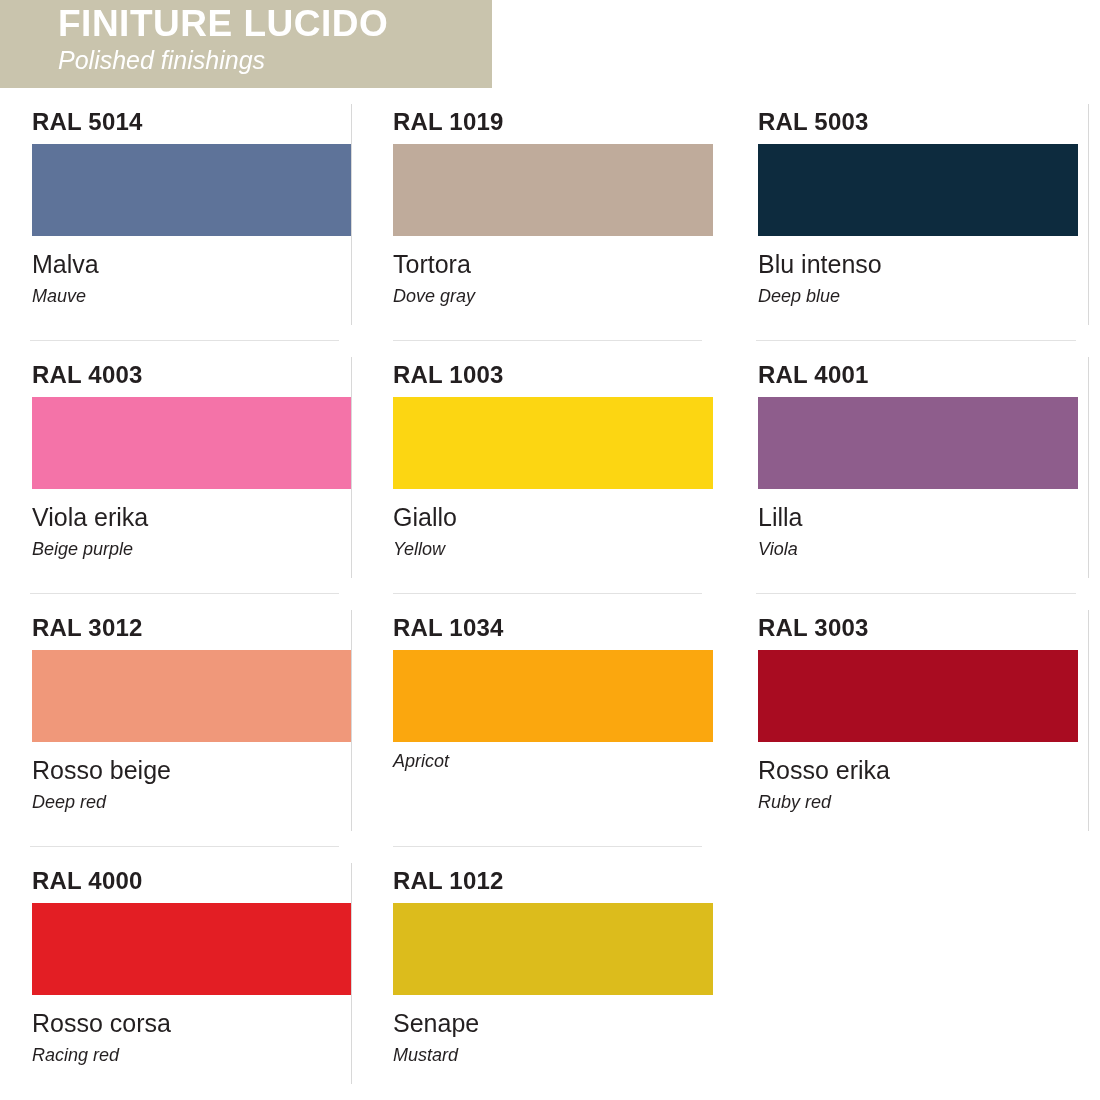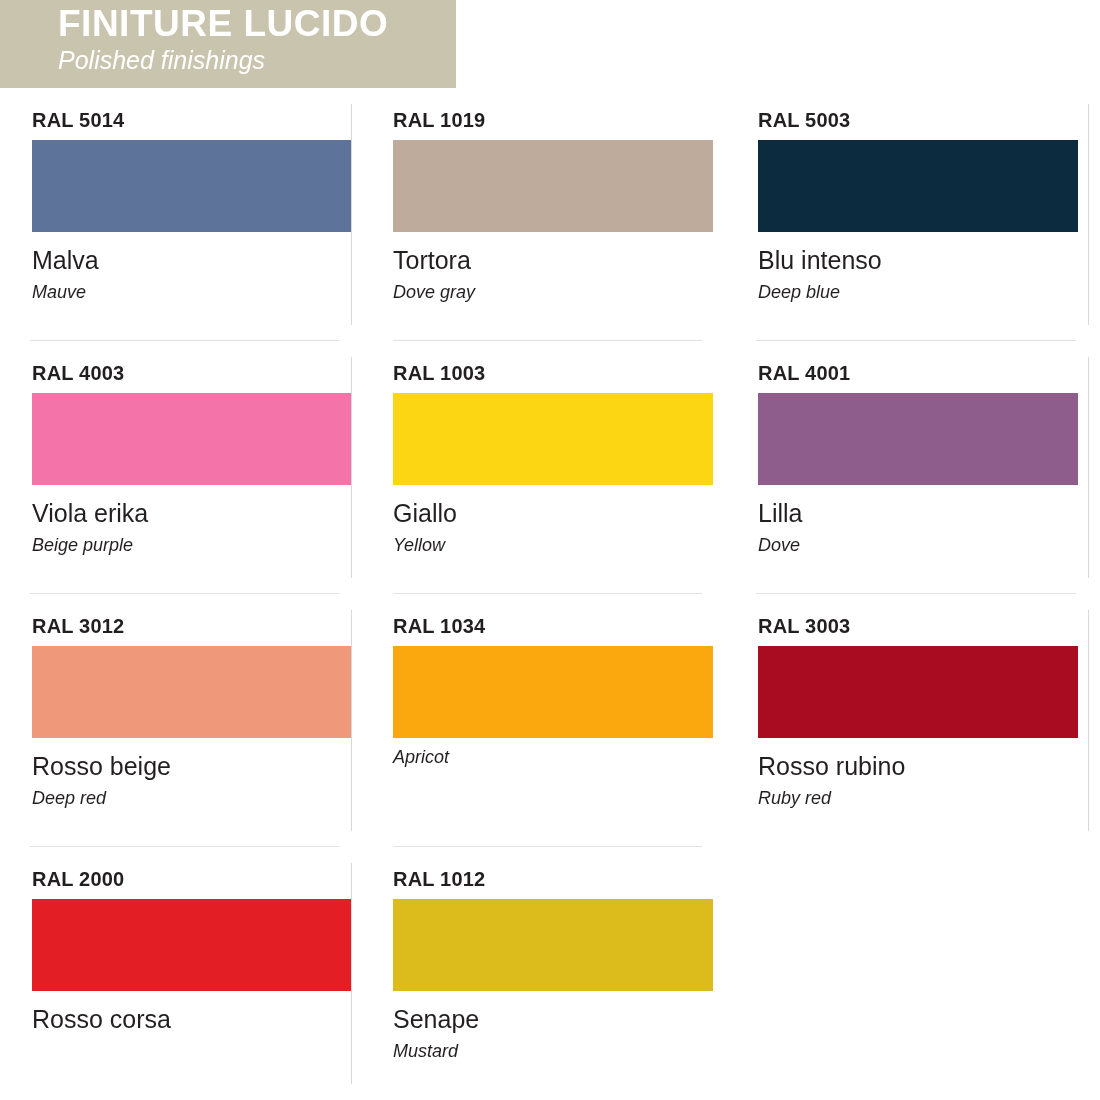--- a/index.html
+++ b/index.html
@@ -20,21 +20,21 @@
     width: 1100px;
     height: 1100px;
     box-sizing: border-box;
   }
 
   
   .banner {
     position: absolute;
     left: 0;
     top: 0;
-    width: 456px;
+    width: 492px;
     height: 88px;
     background: #c9c4ad;
     box-sizing: border-box;
     padding: 0 24px 8px 58px;
     display: flex;
     flex-direction: column;
     justify-content: center;
   }
   .banner-title {
     color: #ffffff;
@@ -87,21 +87,21 @@
   .row-sep {
     position: absolute;
     left: 30px;
     right: 24px;
     bottom: 0;
     height: 1px;
     background: #e2e2e2;
   }
 
   .ral-code {
-    font-size: 20px;
+    font-size: 24px;
     font-weight: bold;
     color: #231f20;
     letter-spacing: 0.2px;
     margin: 0 0 10px 0;
     line-height: 1;
   }
   .swatch {
     width: 320px;
     height: 92px;
     display: block;
@@ -171,21 +171,21 @@
       <div class="swatch" style="background:#fcd612"></div>
       <div class="name-it">Giallo</div>
       <div class="name-en">Yellow</div>
       <div class="row-sep"></div>
     </div>
 
     <div class="cell col1 divider-right">
       <div class="ral-code">RAL 4001</div>
       <div class="swatch" style="background:#8e5d8c"></div>
       <div class="name-it">Lilla</div>
-      <div class="name-en">Dove</div>
+      <div class="name-en">Viola</div>
       <div class="row-sep"></div>
     </div>
 
     <div class="cell col2 divider-right">
       <div class="ral-code">RAL 3012</div>
       <div class="swatch" style="background:#f0987a"></div>
       <div class="name-it">Rosso beige</div>
       <div class="name-en">Deep red</div>
       <div class="row-sep"></div>
     </div>
@@ -193,28 +193,29 @@
     <div class="cell col3">
       <div class="ral-code">RAL 1034</div>
       <div class="swatch" style="background:#fba70e"></div>
       <div class="name-en">Apricot</div>
       <div class="row-sep"></div>
     </div>
 
     <div class="cell col1 divider-right">
       <div class="ral-code">RAL 3003</div>
       <div class="swatch" style="background:#a90c21"></div>
-      <div class="name-it">Rosso rubino</div>
+      <div class="name-it">Rosso erika</div>
       <div class="name-en">Ruby red</div>
     </div>
 
     <div class="cell col2 divider-right">
-      <div class="ral-code">RAL 2000</div>
+      <div class="ral-code">RAL 4000</div>
       <div class="swatch" style="background:#e31e24"></div>
       <div class="name-it">Rosso corsa</div>
+      <div class="name-en">Racing red</div>
     </div>
 
     <div class="cell col3">
       <div class="ral-code">RAL 1012</div>
       <div class="swatch" style="background:#dcbc1c"></div>
       <div class="name-it">Senape</div>
       <div class="name-en">Mustard</div>
     </div>
 
   </div>

